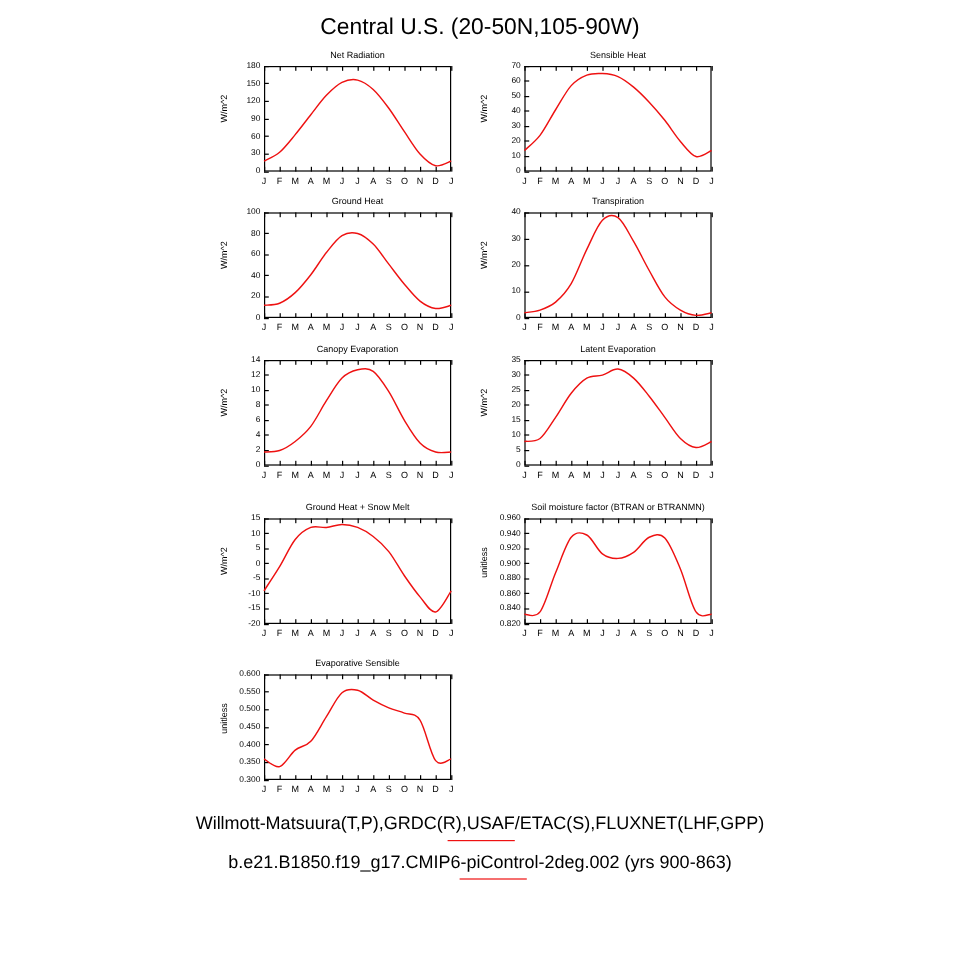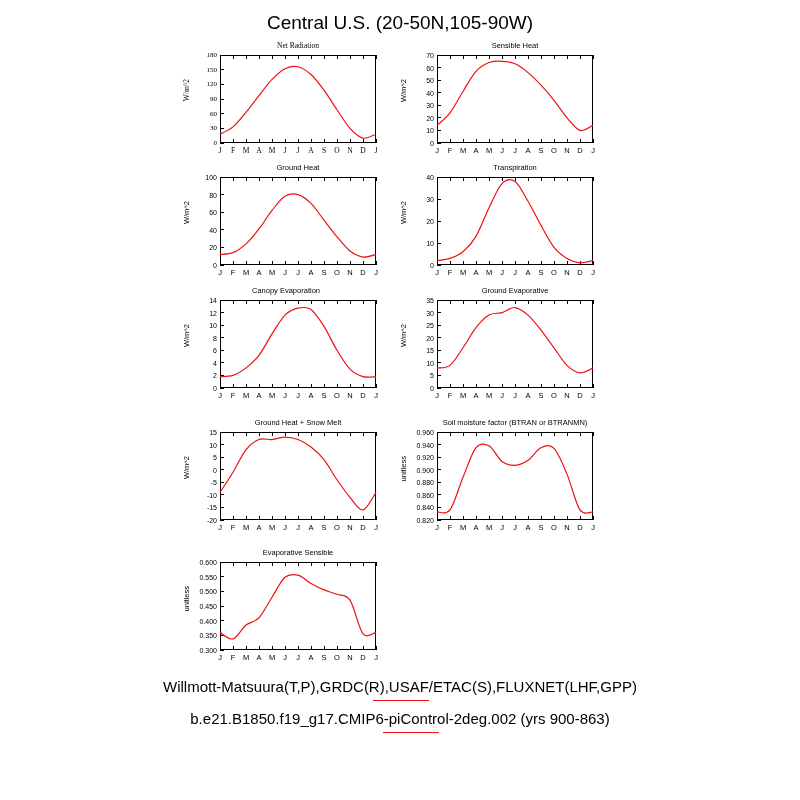--- a/index.html
+++ b/index.html
@@ -97,21 +97,21 @@
     height: 0;
     border-top: 1.3px solid #ee1111;
   }
 </style>
 </head>
 <body>
 
 <div id="page-title">Central U.S. (20-50N,105-90W)</div>
 
 <div id="panels">
-    <div class="panel" style="left: 174px; top: 41px; width: 216px; height: 122px; font-family: Liberation Serif, serif;">
+    <div class="panel" style="left: 174px; top: 41px; width: 216px; height: 122px;">
       <div class="panel-title" style="left: 46px; width: 156px;">Net Radiation</div>
       <div class="ylabel" style="left: 8px; top: 38px;">W/m^2</div>
       <div class="plotbox" style="left: 46px; top: 14px; width: 156px; height: 88px;"></div>
       <div class="tick" style="left: 46px; top: 101.5px; width: 4px; height: 1px;"></div>
       <div class="ytick-label" style="left: 0px; width: 43px; top: 102px;">0</div>
       <div class="tick" style="left: 46px; top: 86.8333px; width: 4px; height: 1px;"></div>
       <div class="ytick-label" style="left: 0px; width: 43px; top: 87.3333px;">30</div>
       <div class="tick" style="left: 46px; top: 72.1667px; width: 4px; height: 1px;"></div>
       <div class="ytick-label" style="left: 0px; width: 43px; top: 72.6667px;">60</div>
       <div class="tick" style="left: 46px; top: 57.5px; width: 4px; height: 1px;"></div>
@@ -338,21 +338,21 @@
       <div class="tick" style="left: 188.5px; top: 14px; width: 1px; height: 4px;"></div>
       <div class="xtick-label" style="left: 189px; top: 105px;">D</div>
       <div class="tick" style="left: 201.5px; top: 98px; width: 1px; height: 4px;"></div>
       <div class="tick" style="left: 201.5px; top: 14px; width: 1px; height: 4px;"></div>
       <div class="xtick-label" style="left: 202px; top: 105px;">J</div>
       <svg class="series" width="216" height="122">
         <path d="M 46 97.6 C 48.166666666666664 97.23333333333333 54.666666666666664 96.86666666666667 59 95.4 C 63.333333333333336 93.93333333333334 67.66666666666667 92.46666666666667 72 88.8 C 76.33333333333333 85.13333333333333 80.66666666666667 80.73333333333333 85 73.4 C 89.33333333333333 66.06666666666668 93.66666666666667 53.6 98 44.8 C 102.33333333333333 35.99999999999999 106.66666666666667 24.999999999999993 111 20.599999999999994 C 115.33333333333333 16.199999999999996 119.66666666666667 15.46666666666667 124 18.400000000000006 C 128.33333333333334 21.33333333333334 132.66666666666666 30.86666666666667 137 38.2 C 141.33333333333334 45.53333333333333 145.66666666666666 54.699999999999996 150 62.4 C 154.33333333333334 70.1 158.66666666666666 78.9 163 84.4 C 167.33333333333334 89.9 171.66666666666666 92.83333333333334 176 95.4 C 180.33333333333334 97.96666666666667 184.66666666666666 99.43333333333334 189 99.8 C 193.33333333333334 100.16666666666666 199.83333333333334 97.96666666666667 202 97.6" fill="none" stroke="#ee1111" stroke-width="1.2"></path>
       </svg>
     </div>
     <div class="panel" style="left: 174px; top: 286px; width: 216px; height: 122px;">
-      <div class="panel-title" style="left: 34px; width: 156px;">Canopy Evaporation</div>
+      <div class="panel-title" style="left: 46px; width: 156px;">Canopy Evaporation</div>
       <div class="ylabel" style="left: 8px; top: 38px;">W/m^2</div>
       <div class="plotbox" style="left: 46px; top: 14px; width: 156px; height: 88px;"></div>
       <div class="tick" style="left: 46px; top: 101.5px; width: 4px; height: 1px;"></div>
       <div class="ytick-label" style="left: 0px; width: 43px; top: 102px;">0</div>
       <div class="tick" style="left: 46px; top: 88.9286px; width: 4px; height: 1px;"></div>
       <div class="ytick-label" style="left: 0px; width: 43px; top: 89.4286px;">2</div>
       <div class="tick" style="left: 46px; top: 76.3571px; width: 4px; height: 1px;"></div>
       <div class="ytick-label" style="left: 0px; width: 43px; top: 76.8571px;">4</div>
       <div class="tick" style="left: 46px; top: 63.7857px; width: 4px; height: 1px;"></div>
       <div class="ytick-label" style="left: 0px; width: 43px; top: 64.2857px;">6</div>
@@ -401,21 +401,21 @@
       <div class="tick" style="left: 188.5px; top: 14px; width: 1px; height: 4px;"></div>
       <div class="xtick-label" style="left: 189px; top: 105px;">D</div>
       <div class="tick" style="left: 201.5px; top: 98px; width: 1px; height: 4px;"></div>
       <div class="tick" style="left: 201.5px; top: 14px; width: 1px; height: 4px;"></div>
       <div class="xtick-label" style="left: 202px; top: 105px;">J</div>
       <svg class="series" width="216" height="122">
         <path d="M 46 90.68571428571428 C 48.166666666666664 90.47619047619048 54.666666666666664 90.8952380952381 59 89.42857142857143 C 63.333333333333336 87.96190476190476 67.66666666666667 85.23809523809524 72 81.88571428571429 C 76.33333333333333 78.53333333333333 80.66666666666667 74.97142857142858 85 69.31428571428572 C 89.33333333333333 63.65714285714286 93.66666666666667 54.64761904761905 98 47.94285714285715 C 102.33333333333333 41.23809523809525 106.66666666666667 33.38095238095239 111 29.08571428571429 C 115.33333333333333 24.790476190476195 119.66666666666667 23.11428571428572 124 22.171428571428578 C 128.33333333333334 21.228571428571435 132.66666666666666 20.390476190476196 137 23.42857142857143 C 141.33333333333334 26.466666666666665 145.66666666666666 33.59047619047618 150 40.39999999999999 C 154.33333333333334 47.2095238095238 158.66666666666666 57.16190476190475 163 64.28571428571428 C 167.33333333333334 71.4095238095238 171.66666666666666 78.74285714285713 176 83.14285714285714 C 180.33333333333334 87.54285714285714 184.66666666666666 89.42857142857143 189 90.68571428571428 C 193.33333333333334 91.94285714285714 199.83333333333334 90.68571428571428 202 90.68571428571428" fill="none" stroke="#ee1111" stroke-width="1.2"></path>
       </svg>
     </div>
     <div class="panel" style="left: 391px; top: 286px; width: 216px; height: 122px;">
-      <div class="panel-title" style="left: 46px; width: 156px;">Ground Evaporative</div>
+      <div class="panel-title" style="left: 46px; width: 156px;">Latent Evaporation</div>
       <div class="ylabel" style="left: 8px; top: 38px;">W/m^2</div>
       <div class="plotbox" style="left: 46px; top: 14px; width: 156px; height: 88px;"></div>
       <div class="tick" style="left: 46px; top: 101.5px; width: 4px; height: 1px;"></div>
       <div class="ytick-label" style="left: 0px; width: 43px; top: 102px;">0</div>
       <div class="tick" style="left: 46px; top: 88.9286px; width: 4px; height: 1px;"></div>
       <div class="ytick-label" style="left: 0px; width: 43px; top: 89.4286px;">5</div>
       <div class="tick" style="left: 46px; top: 76.3571px; width: 4px; height: 1px;"></div>
       <div class="ytick-label" style="left: 0px; width: 43px; top: 76.8571px;">10</div>
       <div class="tick" style="left: 46px; top: 63.7857px; width: 4px; height: 1px;"></div>
       <div class="ytick-label" style="left: 0px; width: 43px; top: 64.2857px;">15</div>

